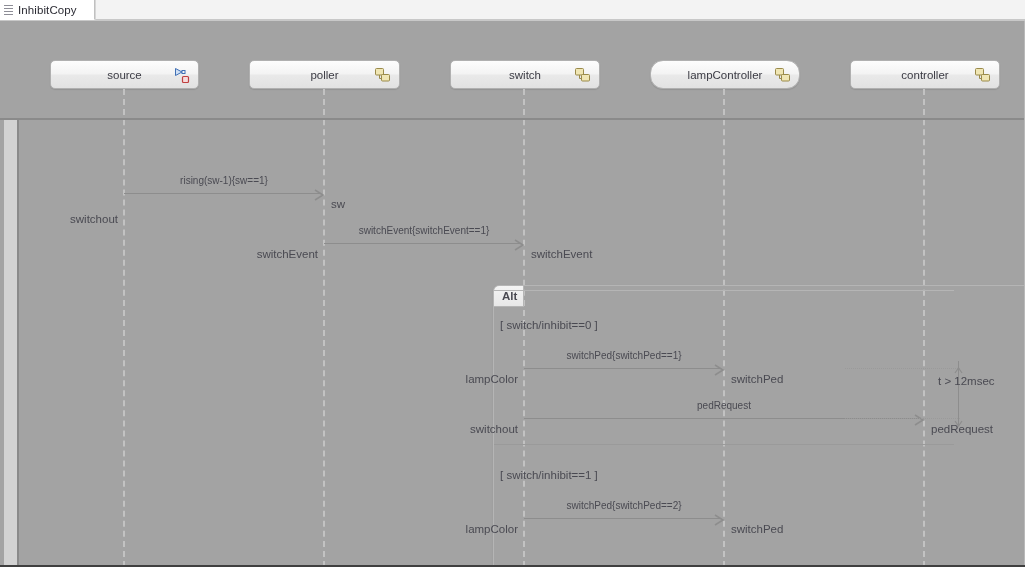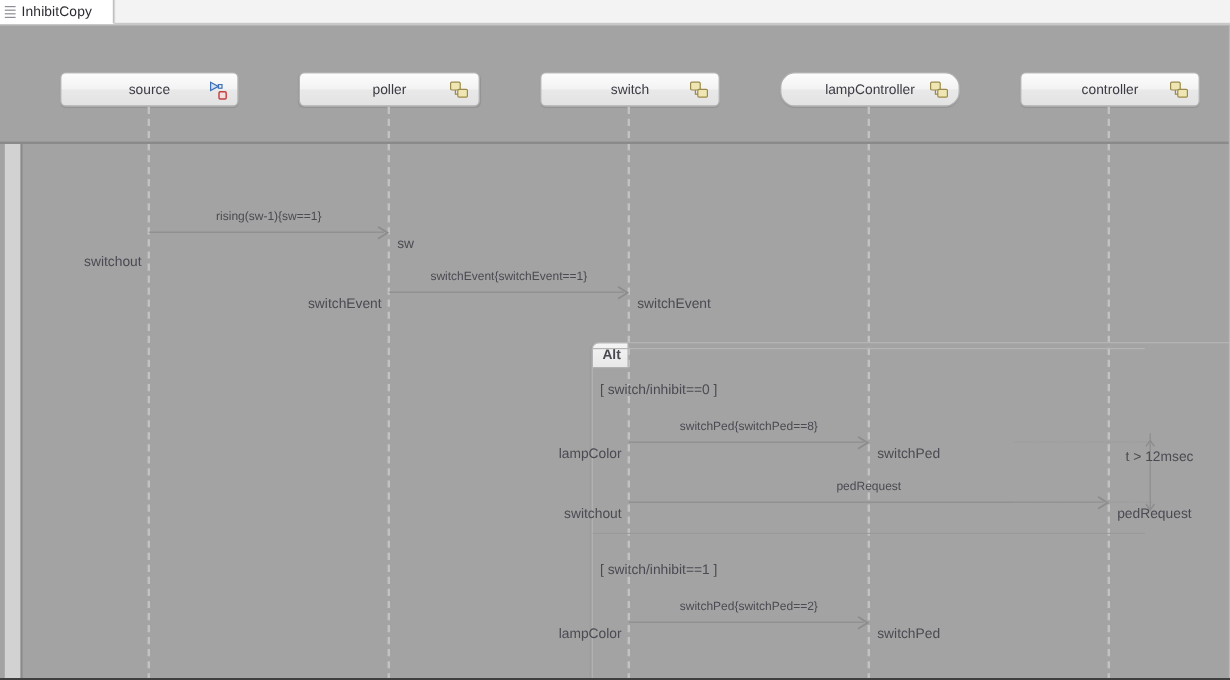--- a/index.html
+++ b/index.html
@@ -321,21 +321,21 @@
         <span class="msg-head" style="left: 513px; top: 216px;"><svg width="12" height="12" viewBox="0 0 12 12">
             <polyline points="2,1 10,6 2,11" fill="none" stroke="#8d8d8d" stroke-width="1.5"></polyline>
           </svg></span>
         <div class="msg-label" style="left: 424px; transform: translateX(-50%); top: 204px; text-align: center;">switchEvent{switchEvent==1}</div>
         <div class="port-label" style="left: 318px; transform: translateX(-100%); top: 227px;">switchEvent</div>
         <div class="port-label" style="left: 531px; top: 227px;">switchEvent</div>
         <div class="msg-line" style="left: 524px; top: 347px; width: 196px;"></div>
         <span class="msg-head" style="left: 713px; top: 341px;"><svg width="12" height="12" viewBox="0 0 12 12">
             <polyline points="2,1 10,6 2,11" fill="none" stroke="#8d8d8d" stroke-width="1.5"></polyline>
           </svg></span>
-        <div class="msg-label" style="left: 624px; transform: translateX(-50%); top: 329px;">switchPed{switchPed==8}</div>
+        <div class="msg-label" style="left: 624px; transform: translateX(-50%); top: 329px;">switchPed{switchPed==1}</div>
         <div class="port-label" style="left: 518px; transform: translateX(-100%); top: 352px;">lampColor</div>
         <div class="port-label" style="left: 731px; top: 352px;">switchPed</div>
         <div class="msg-line" style="left: 524px; top: 397px; width: 396px;"></div>
         <span class="msg-head" style="left: 913px; top: 391px;"><svg width="12" height="12" viewBox="0 0 12 12">
             <polyline points="2,1 10,6 2,11" fill="none" stroke="#8d8d8d" stroke-width="1.5"></polyline>
           </svg></span>
         <div class="msg-label" style="left: 724px; transform: translateX(-50%); top: 379px;">pedRequest</div>
         <div class="port-label" style="left: 518px; transform: translateX(-100%); top: 402px;">switchout</div>
         <div class="port-label" style="left: 931px; top: 402px;">pedRequest</div>
         <div class="msg-line" style="left: 524px; top: 497px; width: 196px;"></div>

